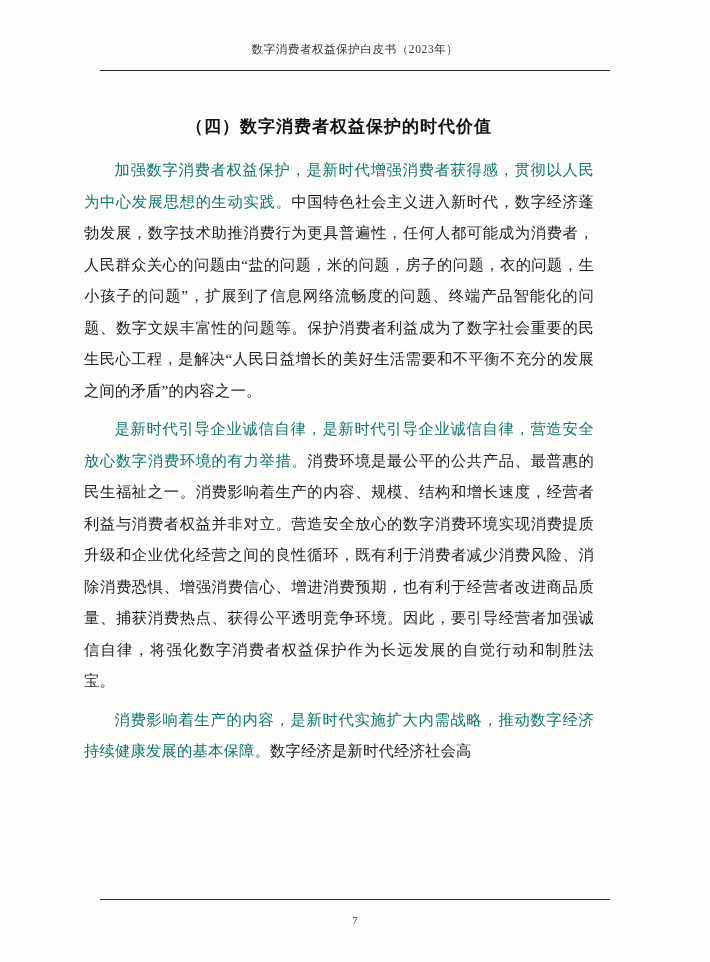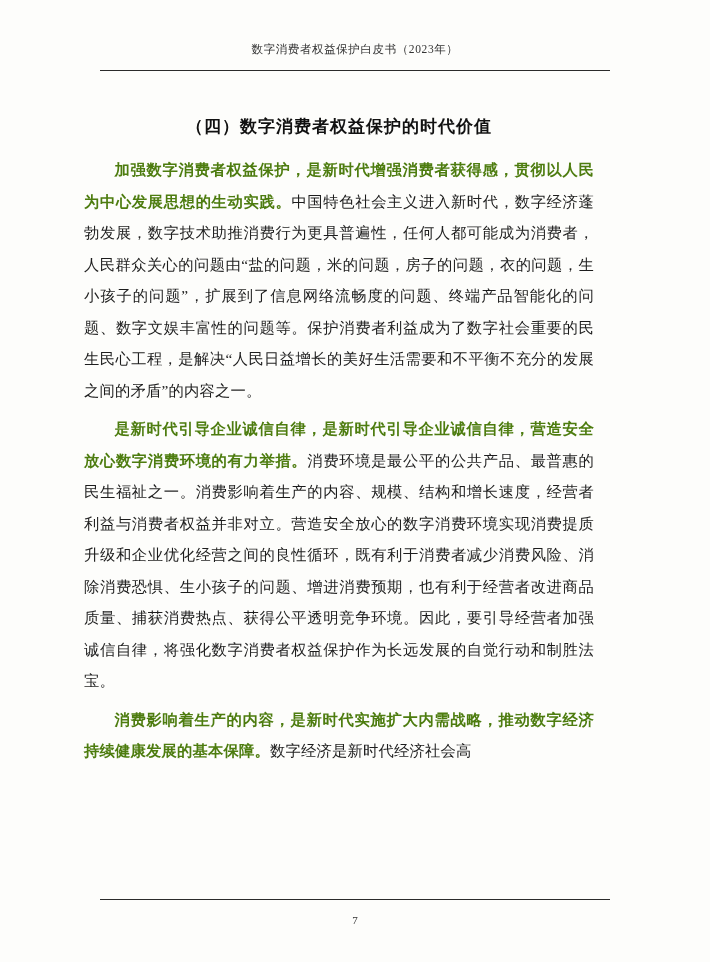--- a/index.html
+++ b/index.html
@@ -72,22 +72,22 @@
     text-align: justify;
     text-justify: inter-ideograph;
     text-indent: 2em;
     color: #1d1d1d;
     letter-spacing: 0.2px;
   }
   p.para + p.para {
     margin-top: 7px;
   }
   .lead {
-    font-weight: bold;
-    color: #4d7c0f;
+    font-weight: normal;
+    color: #0f766e;
   }
   .footer-rule {
     position: absolute;
     bottom: 62px;
     left: 100px;
     width: 510px;
     height: 1px;
     background: #2b2b2b;
   }
   .page-number {
@@ -112,21 +112,21 @@
 
   <div class="content">
 
     <h2 class="section-title">（四）数字消费者权益保护的时代价值</h2>
 
     <p class="para">
       <span class="lead">加强数字消费者权益保护，是新时代增强消费者获得感，贯彻以人民为中心发展思想的生动实践。</span><span>中国特色社会主义进入新时代，数字经济蓬勃发展，数字技术助推消费行为更具普遍性，任何人都可能成为消费者，人民群众关心的问题由“盐的问题，米的问题，房子的问题，衣的问题，生小孩子的问题”，扩展到了信息网络流畅度的问题、终端产品智能化的问题、数字文娱丰富性的问题等。保护消费者利益成为了数字社会重要的民生民心工程，是解决“人民日益增长的美好生活需要和不平衡不充分的发展之间的矛盾”的内容之一。</span>
     </p>
 
     <p class="para">
-      <span class="lead">是新时代引导企业诚信自律，是新时代引导企业诚信自律，营造安全放心数字消费环境的有力举措。</span><span>消费环境是最公平的公共产品、最普惠的民生福祉之一。消费影响着生产的内容、规模、结构和增长速度，经营者利益与消费者权益并非对立。营造安全放心的数字消费环境实现消费提质升级和企业优化经营之间的良性循环，既有利于消费者减少消费风险、消除消费恐惧、生小孩子的问题、增进消费预期，也有利于经营者改进商品质量、捕获消费热点、获得公平透明竞争环境。因此，要引导经营者加强诚信自律，将强化数字消费者权益保护作为长远发展的自觉行动和制胜法宝。</span>
+      <span class="lead">是新时代引导企业诚信自律，是新时代引导企业诚信自律，营造安全放心数字消费环境的有力举措。</span><span>消费环境是最公平的公共产品、最普惠的民生福祉之一。消费影响着生产的内容、规模、结构和增长速度，经营者利益与消费者权益并非对立。营造安全放心的数字消费环境实现消费提质升级和企业优化经营之间的良性循环，既有利于消费者减少消费风险、消除消费恐惧、增强消费信心、增进消费预期，也有利于经营者改进商品质量、捕获消费热点、获得公平透明竞争环境。因此，要引导经营者加强诚信自律，将强化数字消费者权益保护作为长远发展的自觉行动和制胜法宝。</span>
     </p>
 
     <p class="para">
       <span class="lead">消费影响着生产的内容，是新时代实施扩大内需战略，推动数字经济持续健康发展的基本保障。</span><span>数字经济是新时代经济社会高</span>
     </p>
 
   </div>
 
   <div class="footer-rule"></div>
   <div class="page-number">7</div>

